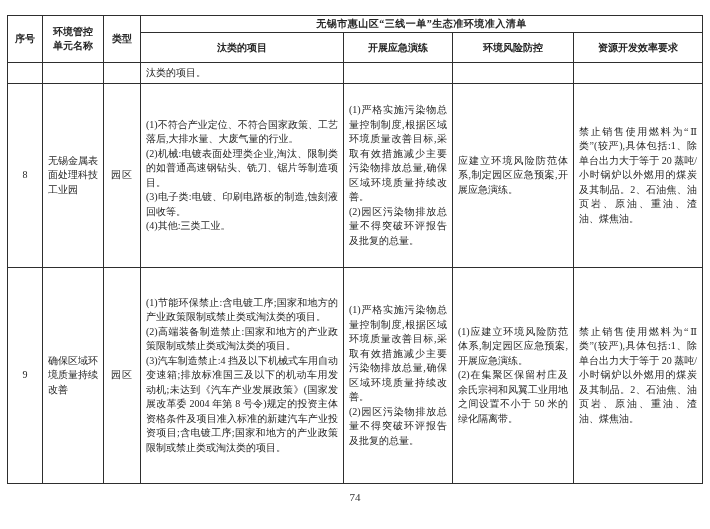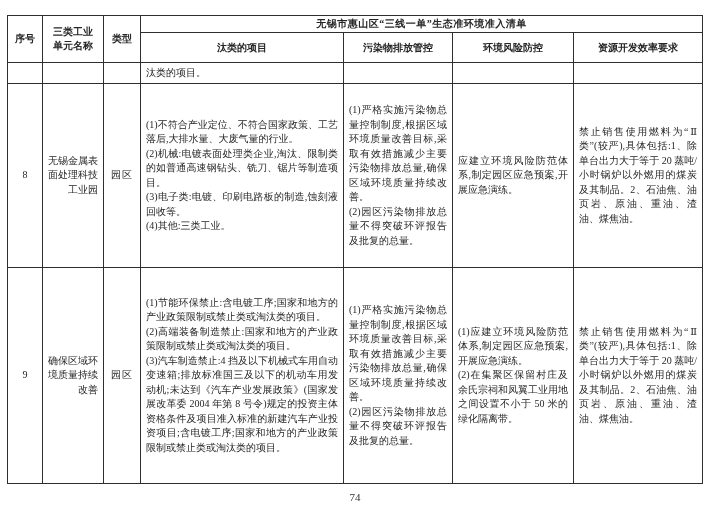--- a/index.html
+++ b/index.html
@@ -53,21 +53,21 @@
   .row-9      { height: 216px; }
   .c-center { text-align: center; }
   .c-just {
     text-align: justify;
     text-justify: inter-ideograph;
   }
   .col-spatial { line-height: 16px; padding: 2px 6px; border-radius: 10px; }
   .name-cell {
     font-size: 11px;
     line-height: 17px;
-    text-align: right;
+    text-align: left;
     padding: 0 6px;
   }
   .serial-cell { font-size: 10.5px; }
   .type-cell { font-size: 10.5px; letter-spacing: 1px; }
   .thick-bottom { border-bottom: 2px solid #2e2e2e; }
   .page-number {
     position: absolute;
     left: 0;
     top: 491px;
     width: 710px;
@@ -87,28 +87,28 @@
       <col style="width:61px">
       <col style="width:37px">
       <col style="width:203px">
       <col style="width:109px">
       <col style="width:121px">
       <col style="width:129px">
     </colgroup>
     <thead>
       <tr class="row-title">
         <th rowspan="2">序号</th>
-        <th rowspan="2">三类工业
+        <th rowspan="2">环境管控
 单元名称</th>
         <th rowspan="2">类型</th>
         <th colspan="4" class="title-cell">无锡市惠山区“三线一单”生态准环境准入清单</th>
       </tr>
       <tr class="row-colhdr">
         <th>汰类的项目</th>
-        <th>污染物排放管控</th>
+        <th>开展应急演练</th>
         <th>环境风险防控</th>
         <th>资源开发效率要求</th>
       </tr>
     </thead>
     <tbody>
       <tr class="row-cont">
         <td class="c-center serial-cell thick-bottom"></td>
         <td class="name-cell thick-bottom"></td>
         <td class="c-center type-cell thick-bottom"></td>
         <td class="c-just col-spatial thick-bottom">汰类的项目。</td>

